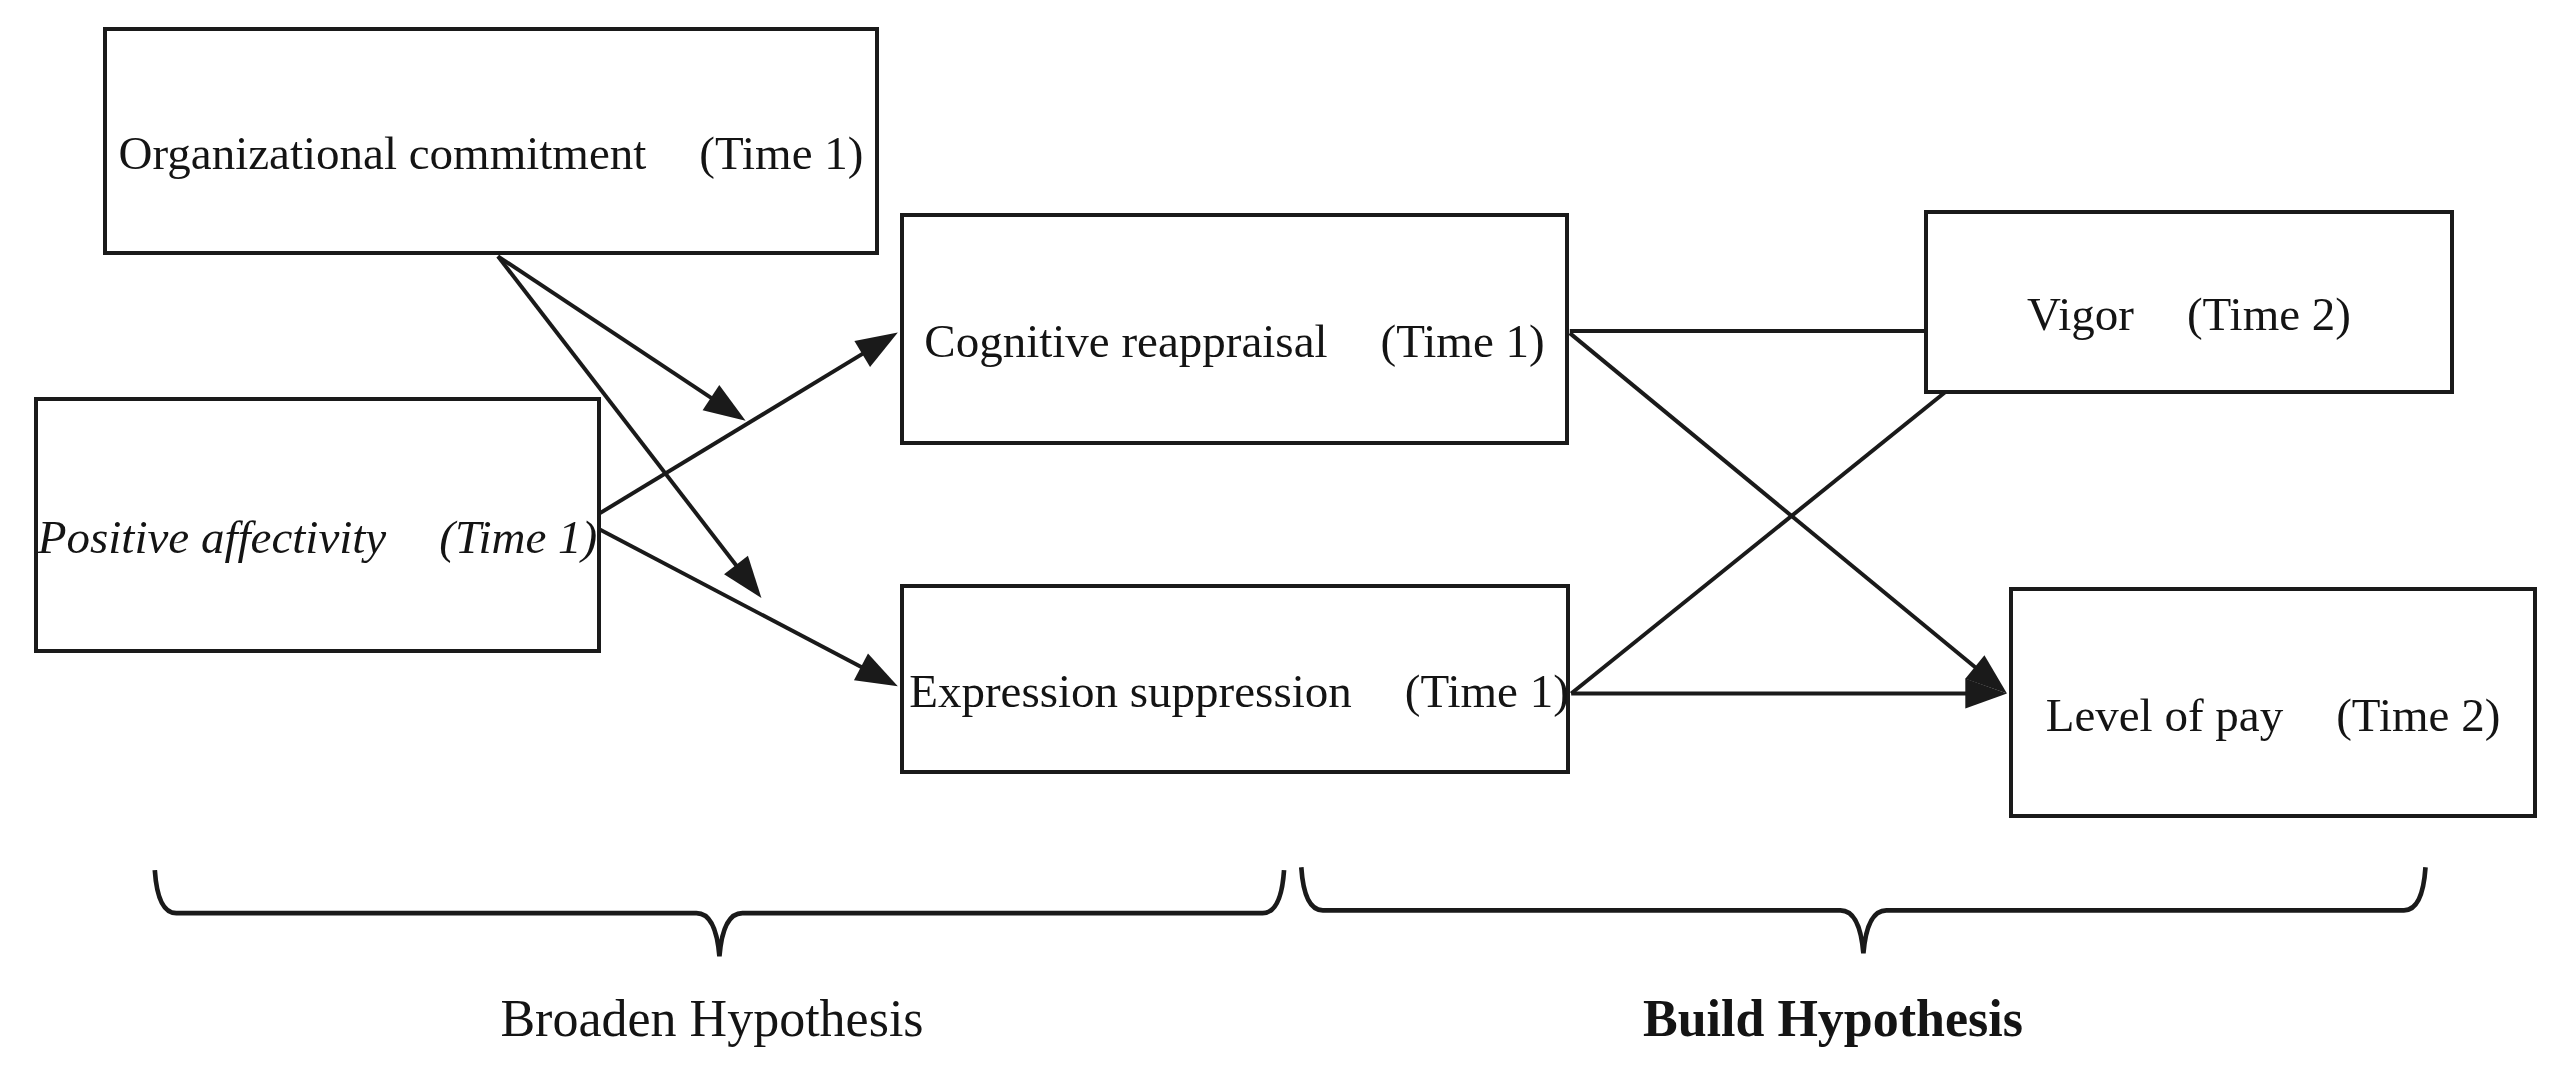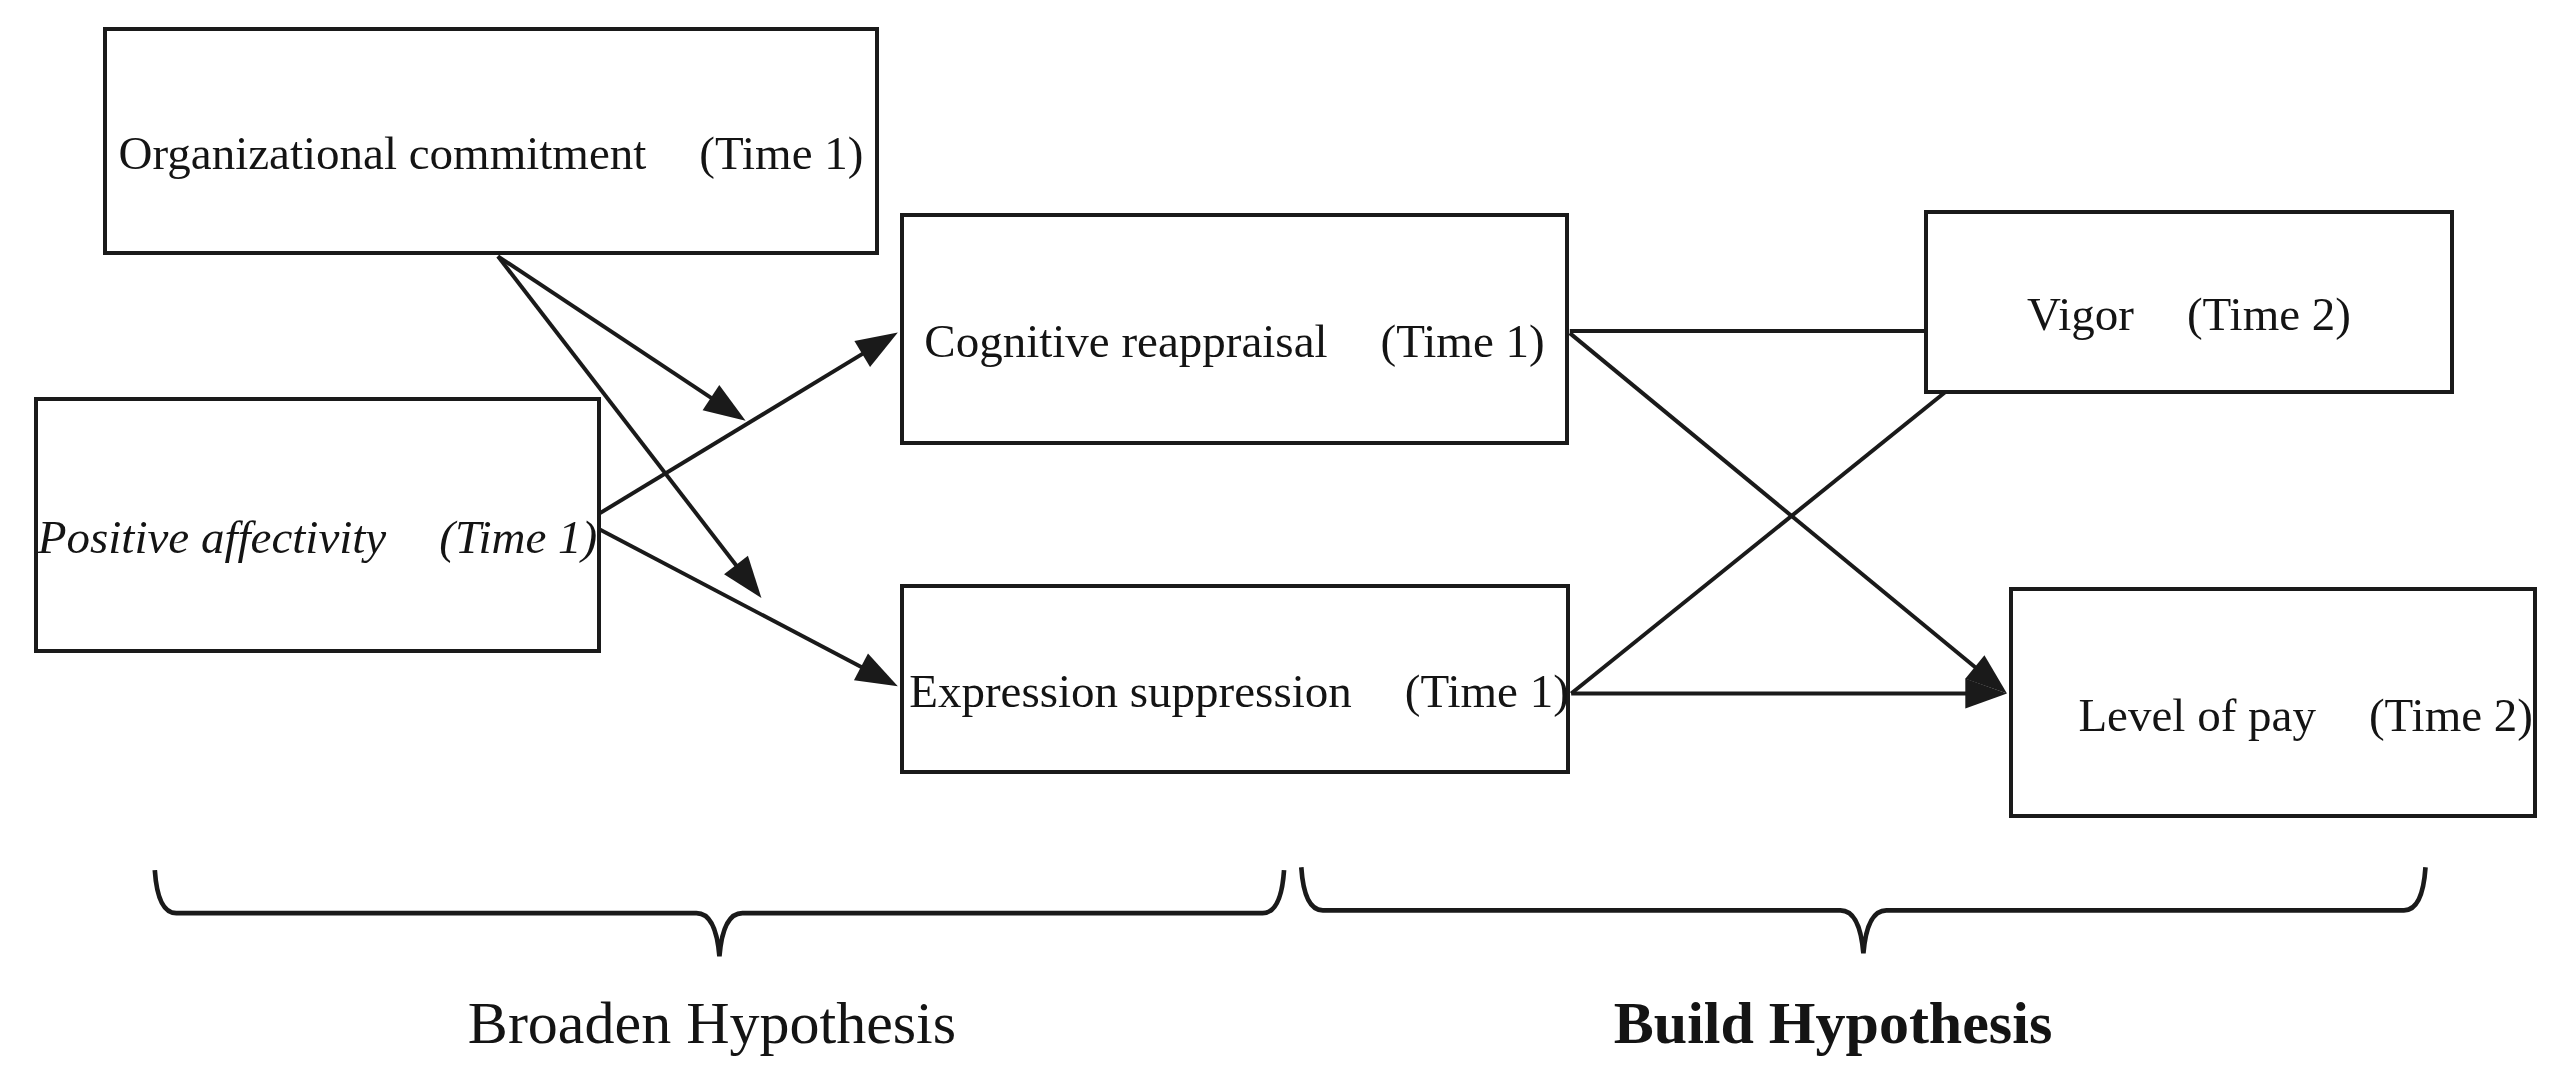--- a/index.html
+++ b/index.html
@@ -23,25 +23,25 @@
     text-align:center;
     font-size:47px;line-height:1.05;
     z-index:2;
   }
   .box .label,.box .sublabel{white-space:nowrap;}
   #box-organizational-commitment{left:103px;top:27px;width:776px;height:228px;}
   #box-positive-affectivity{left:34px;top:397px;width:567px;height:256px;font-style:italic;}
   #box-cognitive-reappraisal{left:900px;top:213px;width:669px;height:232px;justify-content:center;}
   #box-expression-suppression{left:900px;top:584px;width:670px;height:190px;padding-left:8px;}
   #box-vigor{left:1924px;top:210px;width:530px;height:184px;}
-  #box-level-of-pay{left:2009px;top:587px;width:528px;height:231px;justify-content:flex-end;}
+  #box-level-of-pay{left:2009px;top:587px;width:528px;height:231px;}
   .brace-label{
     position:absolute;
     transform:translateX(-50%);
-    font-size:60px;line-height:1;
+    font-size:52px;line-height:1;
     white-space:nowrap;
     z-index:2;
   }
   #label-broaden{left:712px;top:993px;}
   #label-build{left:1833px;top:993px;font-weight:bold;}
 </style>
 </head>
 <body>
 
 <div id="canvas">

